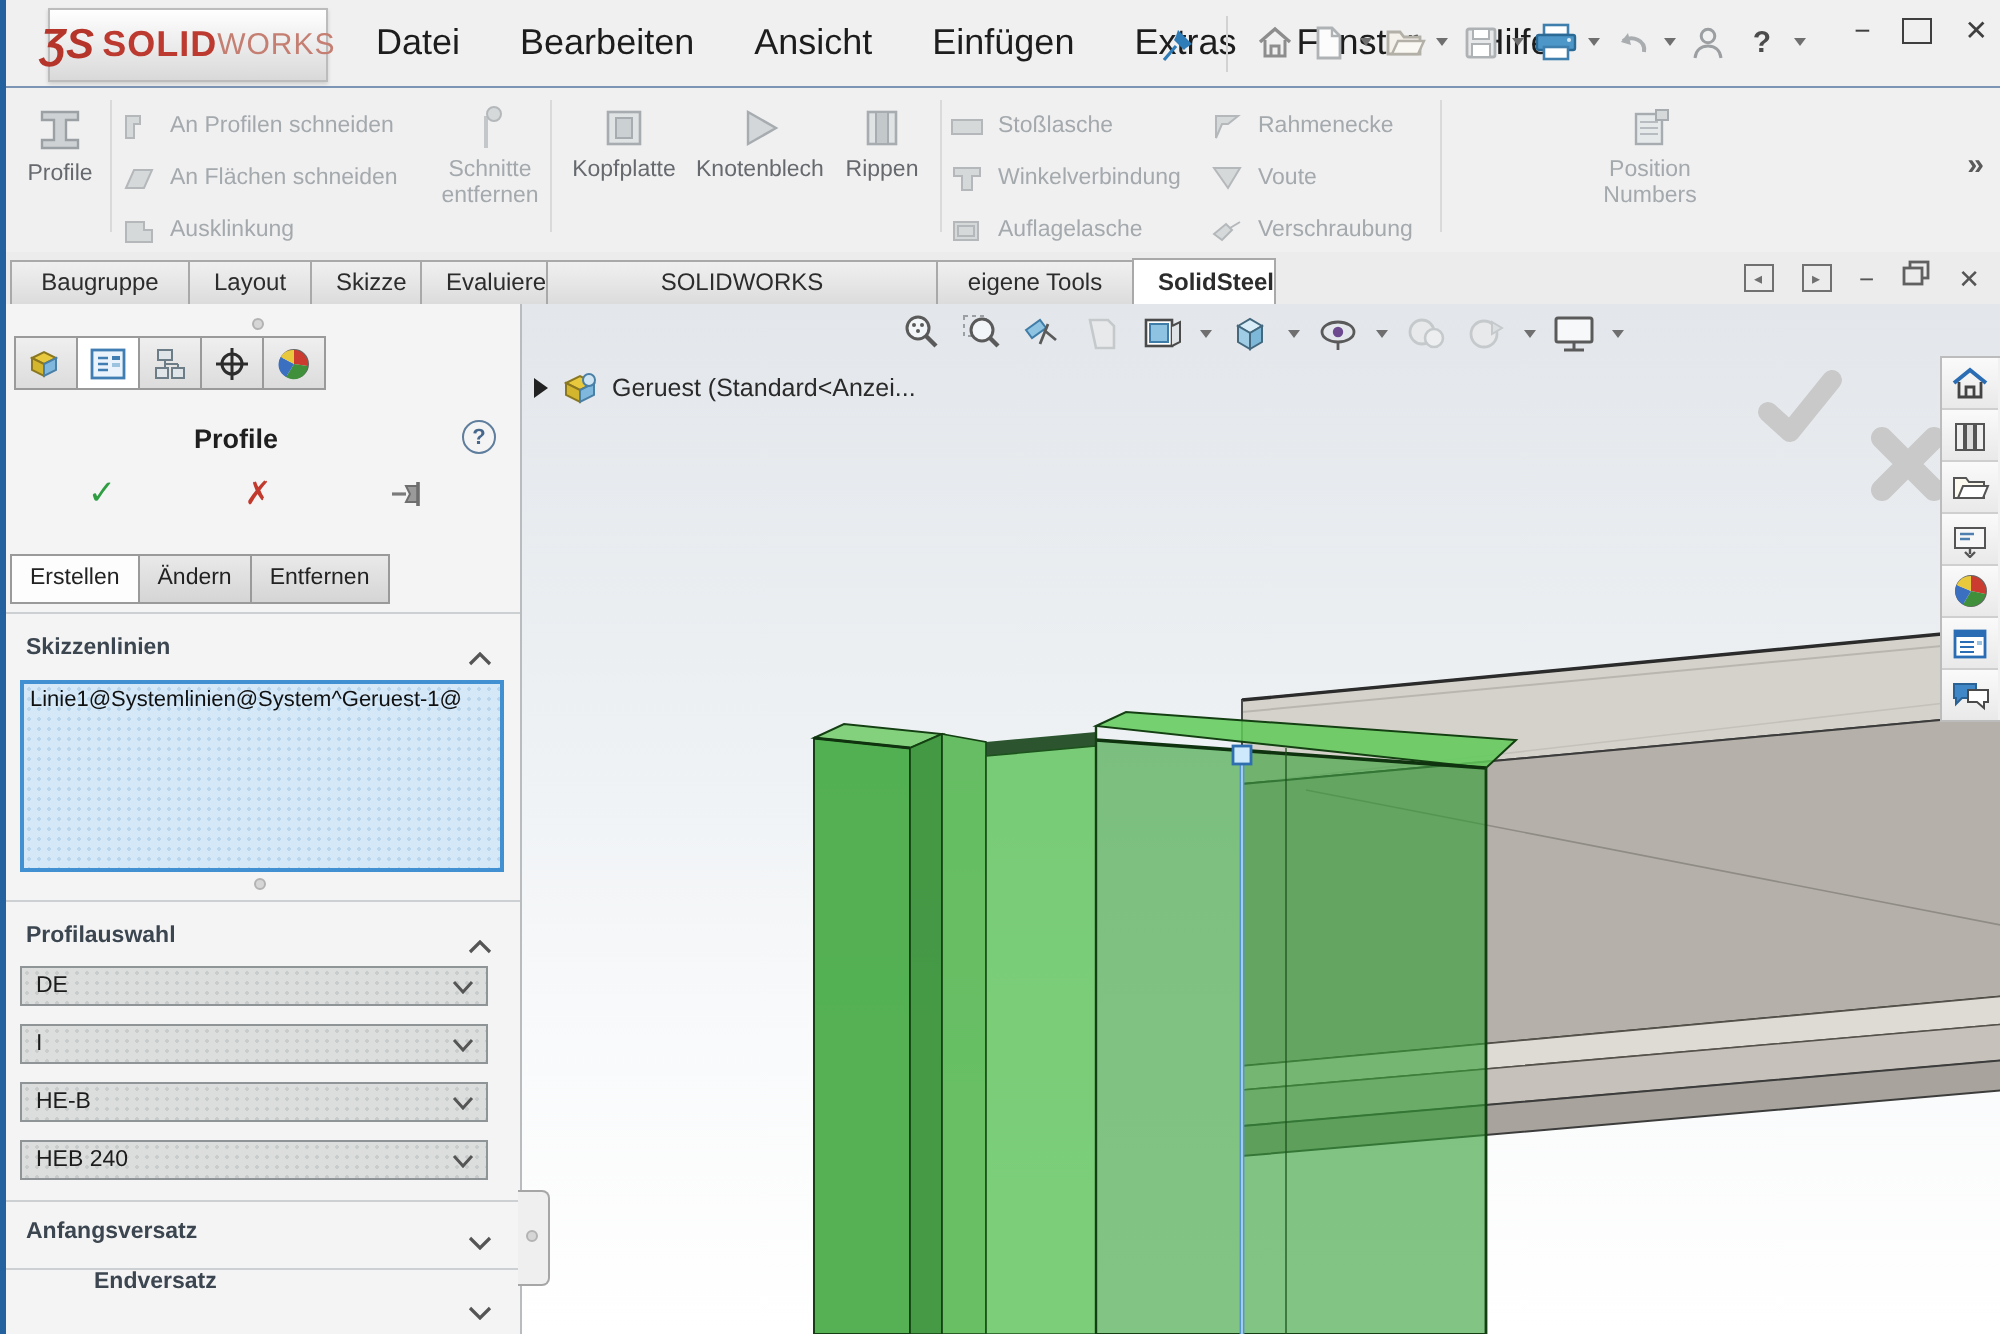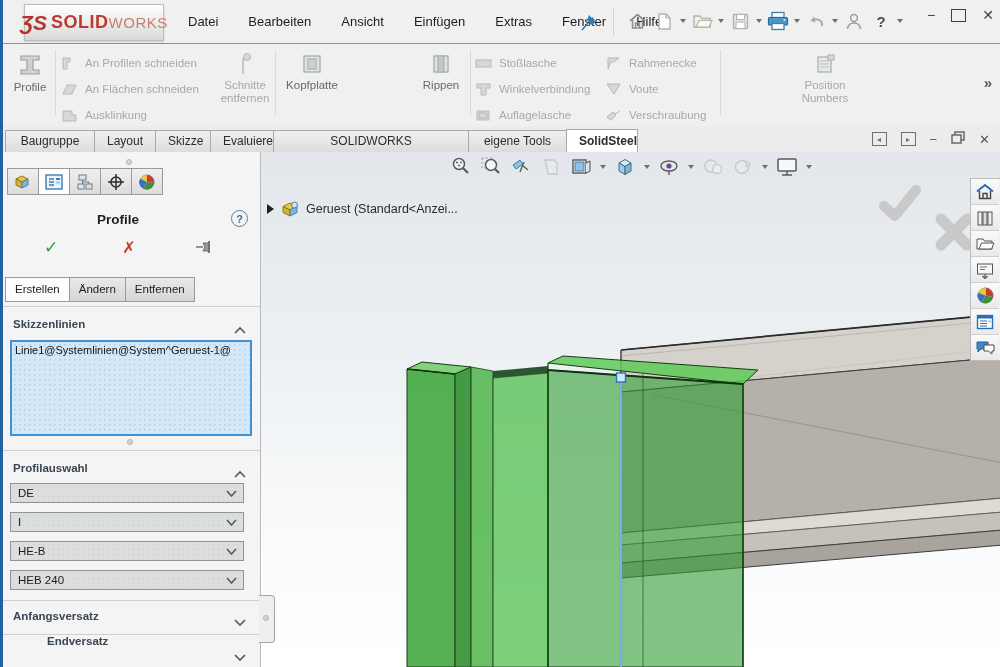--- a/index.html
+++ b/index.html
@@ -5,21 +5,21 @@
   html,body{margin:0;padding:0;}
   body{width:1000px;height:667px;overflow:hidden;font-family:"Liberation Sans","DejaVu Sans",sans-serif;background:#f0f0f0;}
   .win{position:relative;width:1000px;height:667px;border-left:3px solid #24619f;box-sizing:border-box;background:#a3a3a3;}
   
   .titlebar{position:absolute;left:0;top:0;right:0;height:43px;background:#f0f0f0;border-bottom:1px solid #7d95b5;}
   .logo{position:absolute;left:21px;top:4px;width:138px;height:35px;background:linear-gradient(#ffffff,#d9d9d9);border:1px solid #bcbcbc;display:flex;align-items:center;justify-content:center;box-shadow:0 1px 2px rgba(0,0,0,.15);}
   .logo .mark{font-size:21px;font-weight:bold;font-style:italic;color:#b5352b;margin-right:4px;}
   .logo .solid{font-size:18px;font-weight:bold;color:#bc3a2f;letter-spacing:.5px;}
   .logo .works{font-size:15px;color:#c57f72;letter-spacing:.5px;}
   .menus{position:absolute;left:183px;top:0;height:43px;display:flex;align-items:center;gap:26px;}
-  .menu-item{font-size:13px;color:#1d1d1d;padding:3px 2px;cursor:default;}
+  .menu-item{font-size:18px;color:#1d1d1d;padding:3px 2px;cursor:default;}
   .pinbtn{position:absolute;left:576px;top:12px;width:22px;height:20px;}
   .qsep{position:absolute;left:610px;top:8px;width:1px;height:28px;background:#d2d2d2;}
   .qbar{position:absolute;left:622px;top:9px;display:flex;align-items:center;gap:3px;}
   .qicon{width:24px;height:24px;display:flex;align-items:center;justify-content:center;}
   .caret{width:0;height:0;border-left:3.5px solid transparent;border-right:3.5px solid transparent;border-top:4px solid #6f6f6f;margin:0 1px;}
   .helpq{font-size:15px;font-weight:bold;color:#4c4c4c;}
   .winctl{position:absolute;right:6px;top:8px;display:flex;align-items:center;gap:16px;}
   .winctl .g{font-size:14px;color:#3f3f3f;line-height:1;}
   .maxbox{width:13px;height:11px;border:1.5px solid #3f3f3f;display:inline-block;}
   
@@ -62,21 +62,21 @@
   .chev{position:absolute;left:231px;}
   .selbox{position:absolute;left:7px;top:188px;width:242px;height:96px;background:#d4e8f8;background-image:radial-gradient(#b9d6ec 1px,transparent 1px);background-size:5px 5px;border:2px solid #4190d2;box-sizing:border-box;font-size:11px;color:#111;padding:2px 3px;overflow:hidden;white-space:nowrap;}
   .select{position:absolute;left:7px;width:234px;height:20px;background:#dcdddd;background-image:radial-gradient(#c9cccd .9px,transparent .9px);background-size:5px 5px;border:1px solid #8f9496;box-sizing:border-box;font-size:11.5px;color:#1c1c1c;line-height:18px;padding-left:7px;}
   .select svg{position:absolute;right:6px;top:6px;}
   .splitter{position:absolute;left:256px;top:443px;width:15px;height:46px;background:#efefef;border:1px solid #a6a6a6;border-left:none;border-radius:0 4px 4px 0;}
   
   .viewport{position:absolute;left:258px;top:0;right:0;bottom:0;background:linear-gradient(180deg,#e3e7eb 0%,#ecf0f3 38%,#f9fafb 72%,#ffffff 100%);overflow:hidden;}
   .scene{position:absolute;left:0;top:0;}
   .hud{position:absolute;left:188px;top:3px;display:flex;align-items:center;gap:6px;}
   .hudic{width:24px;height:24px;display:flex;align-items:center;justify-content:center;}
-  .tree{position:absolute;left:6px;top:48px;display:flex;align-items:center;gap:6px;justify-content:center;}
+  .tree{position:absolute;left:6px;top:33px;display:flex;align-items:center;gap:6px;justify-content:center;}
   .tree .arrow{width:0;height:0;border-top:5px solid transparent;border-bottom:5px solid transparent;border-left:7px solid #222;}
   .tree .txt{font-size:12.5px;color:#2a2a2a;}
   .bigok{position:absolute;left:615px;top:30px;}
   .bigcancel{position:absolute;left:670px;top:57px;}
   .taskpane{position:absolute;right:0;top:26px;width:29px;background:#f1f1f1;border:1px solid #bcbcbc;border-right:none;}
   .tpbtn{width:28px;height:25px;border-bottom:1px solid #cfcfcf;display:flex;align-items:center;justify-content:center;background:linear-gradient(#fafafa,#e9e9e9);}
 </style>
 </head>
 <body>
 
@@ -201,20 +201,26 @@
       <span class="lbl dis">Schnitte entfernen</span>
     </div>
     <div class="rsep" style="left:272px;"></div>
 
     <div class="bigbtn" style="left:278px;top:8px;width:62px;">
       <svg width="24" height="24" viewBox="0 0 24 24">
           <rect x="4" y="4" width="16" height="16" fill="#e0e3e4" stroke="#a7acb0" stroke-width="1.3"></rect>
           <rect x="8" y="7" width="8" height="10" fill="#cbd0d2" stroke="#a7acb0"></rect>
         </svg>
       <span class="lbl mid">Kopfplatte</span>
+    </div>
+    <div class="bigbtn" style="left:342px;top:8px;width:70px;">
+      <svg width="24" height="24" viewBox="0 0 24 24">
+          <path d="M6 4 L20 12 L6 20 Z" fill="#d3d7d9" stroke="#a7acb0" stroke-width="1.2"></path>
+        </svg>
+      <span class="lbl mid">Knotenblech</span>
     </div>
     <div class="bigbtn" style="left:414px;top:8px;width:48px;">
       <svg width="24" height="24" viewBox="0 0 24 24">
           <rect x="5" y="4" width="14" height="16" fill="#e0e3e4" stroke="#a7acb0" stroke-width="1.3"></rect>
           <rect x="9" y="4" width="6" height="16" fill="#c3c8ca" stroke="#a7acb0"></rect>
         </svg>
       <span class="lbl mid">Rippen</span>
     </div>
     <div class="rsep" style="left:467px;"></div>
 

